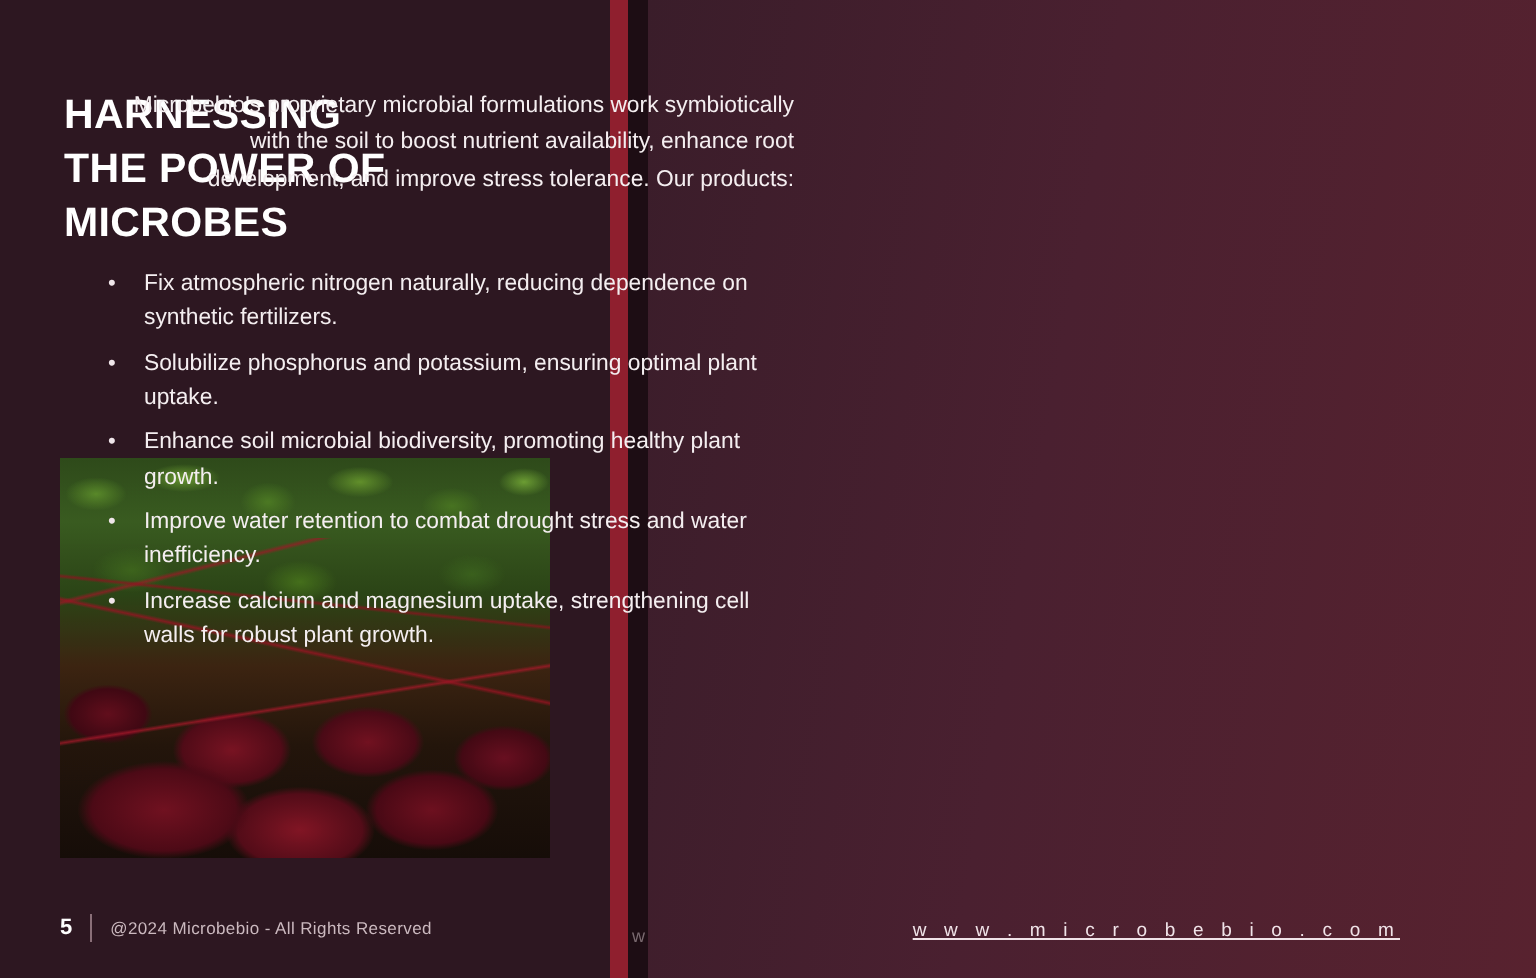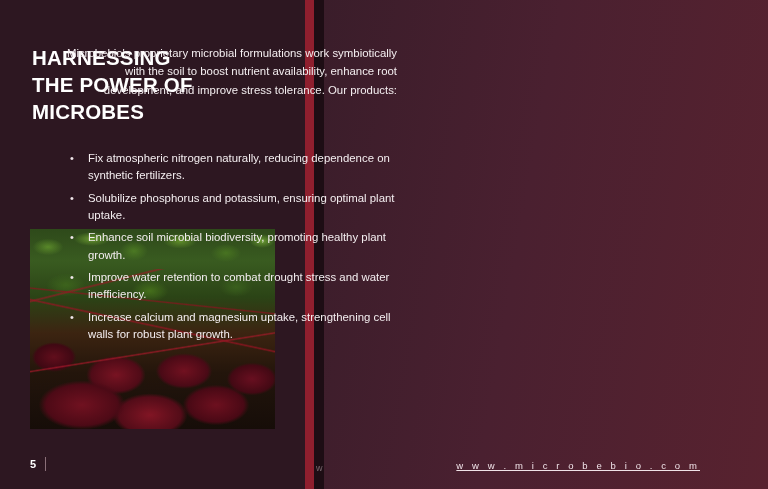--- a/index.html
+++ b/index.html
@@ -157,21 +157,21 @@
     color: #f4eef0;
     font-size: 11.4px;
     line-height: 1.62;
     text-align: right;
   }
   .bullets {
     position: absolute;
     left: 52px;
     top: 134px;
     width: 350px;
-    margin: 16px;
+    margin: 0;
     padding: 0;
     list-style: none;
   }
   .bullets li {
     position: relative;
     padding-left: 20px;
     margin-bottom: 5px;
     color: #f4eef0;
     font-size: 11.4px;
     line-height: 1.52;
@@ -229,20 +229,21 @@
   <div class="photo-frame">
     <div class="photo">
       <div class="leaves"></div>
       <div class="stems"></div>
     </div>
   </div>
 
   <div class="footer-left">
     <span class="page-number">5</span>
     <span class="footer-divider"></span>
+    <span class="copyright">@2024 Microbebio - All Rights Reserved</span>
   </div>
 
   <div class="intro">Microbebio's proprietary microbial formulations work symbiotically with the soil to boost nutrient availability, enhance root development, and improve stress tolerance. Our products:</div>
 
   <ul class="bullets">
     <li>Fix atmospheric nitrogen naturally, reducing dependence on synthetic fertilizers.</li>
     <li>Solubilize phosphorus and potassium, ensuring optimal plant uptake.</li>
     <li>Enhance soil microbial biodiversity, promoting healthy plant growth.</li>
     <li>Improve water retention to combat drought stress and water inefficiency.</li>
     <li>Increase calcium and magnesium uptake, strengthening cell walls for robust plant growth.</li>

